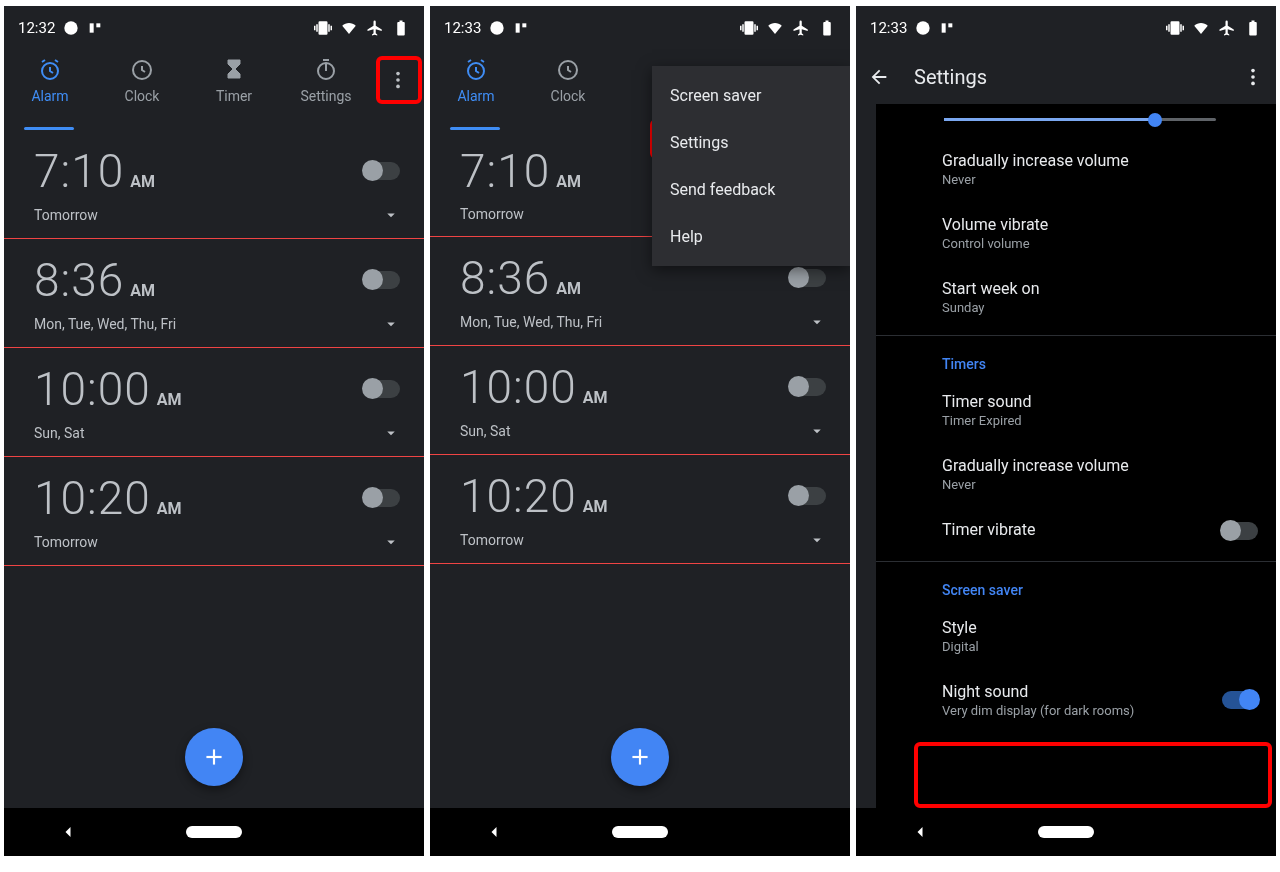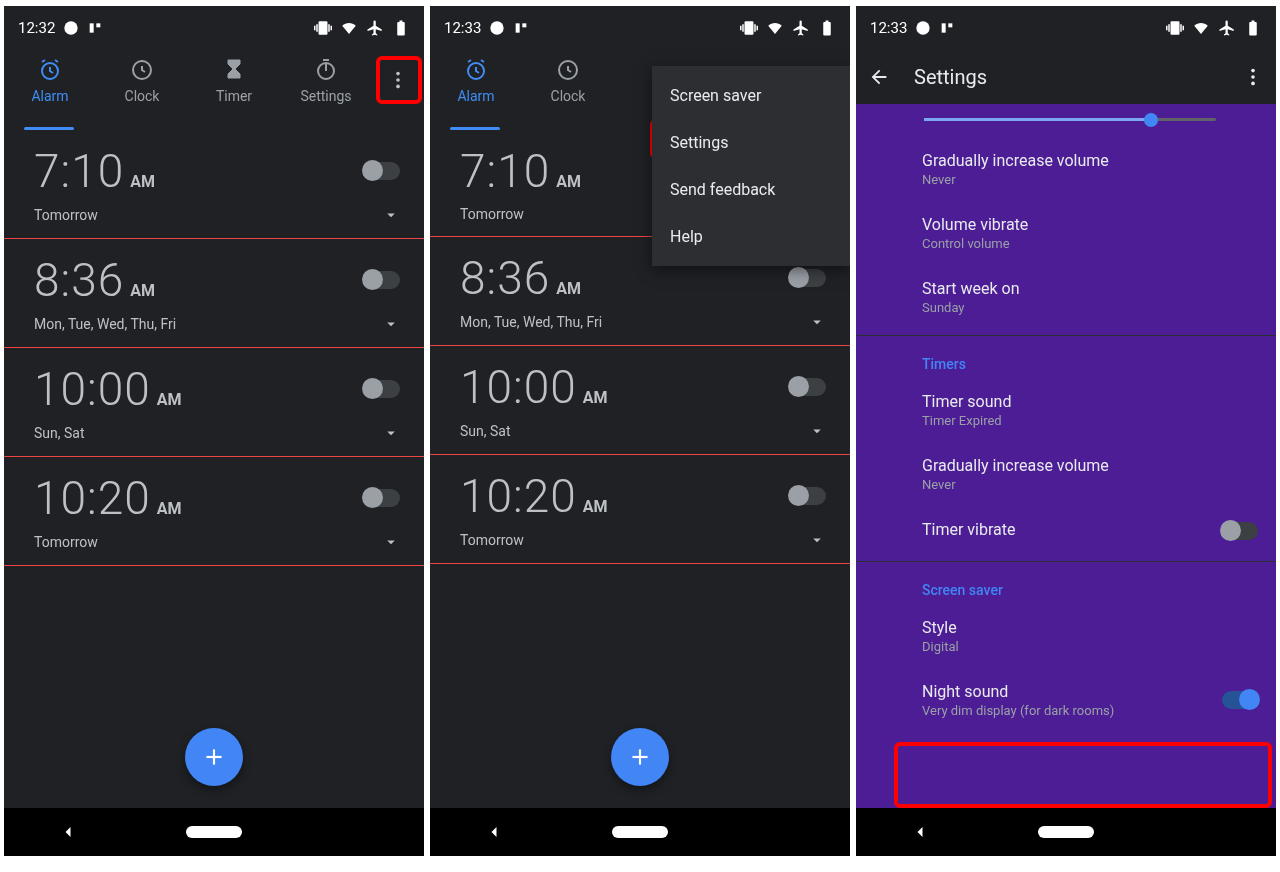--- a/index.html
+++ b/index.html
@@ -185,21 +185,21 @@
     height: 54px;
     display: flex;
     align-items: center;
     padding: 0 12px;
     gap: 24px;
     background: #1f2125;
   }
   .app-bar .title { font-size: 20px; color: #e8eaed; }
   .app-bar svg { width: 22px; height: 22px; fill: #e8eaed; }
   .app-bar .spacer { flex: 1; }
-  .settings { flex: 1; overflow: hidden; background: #4c1d95; position: relative; }
+  .settings { flex: 1; overflow: hidden; background: #000000; position: relative; margin-left: 20px; }
   .slider {
     margin: 14px 60px 16px 68px;
     height: 3px;
     background: #5f6368;
     position: relative;
     border-radius: 2px;
   }
   .slider .fill {
     position: absolute; left: 0; top: 0; bottom: 0; right: 21%;
     background: #7aa7f0;

